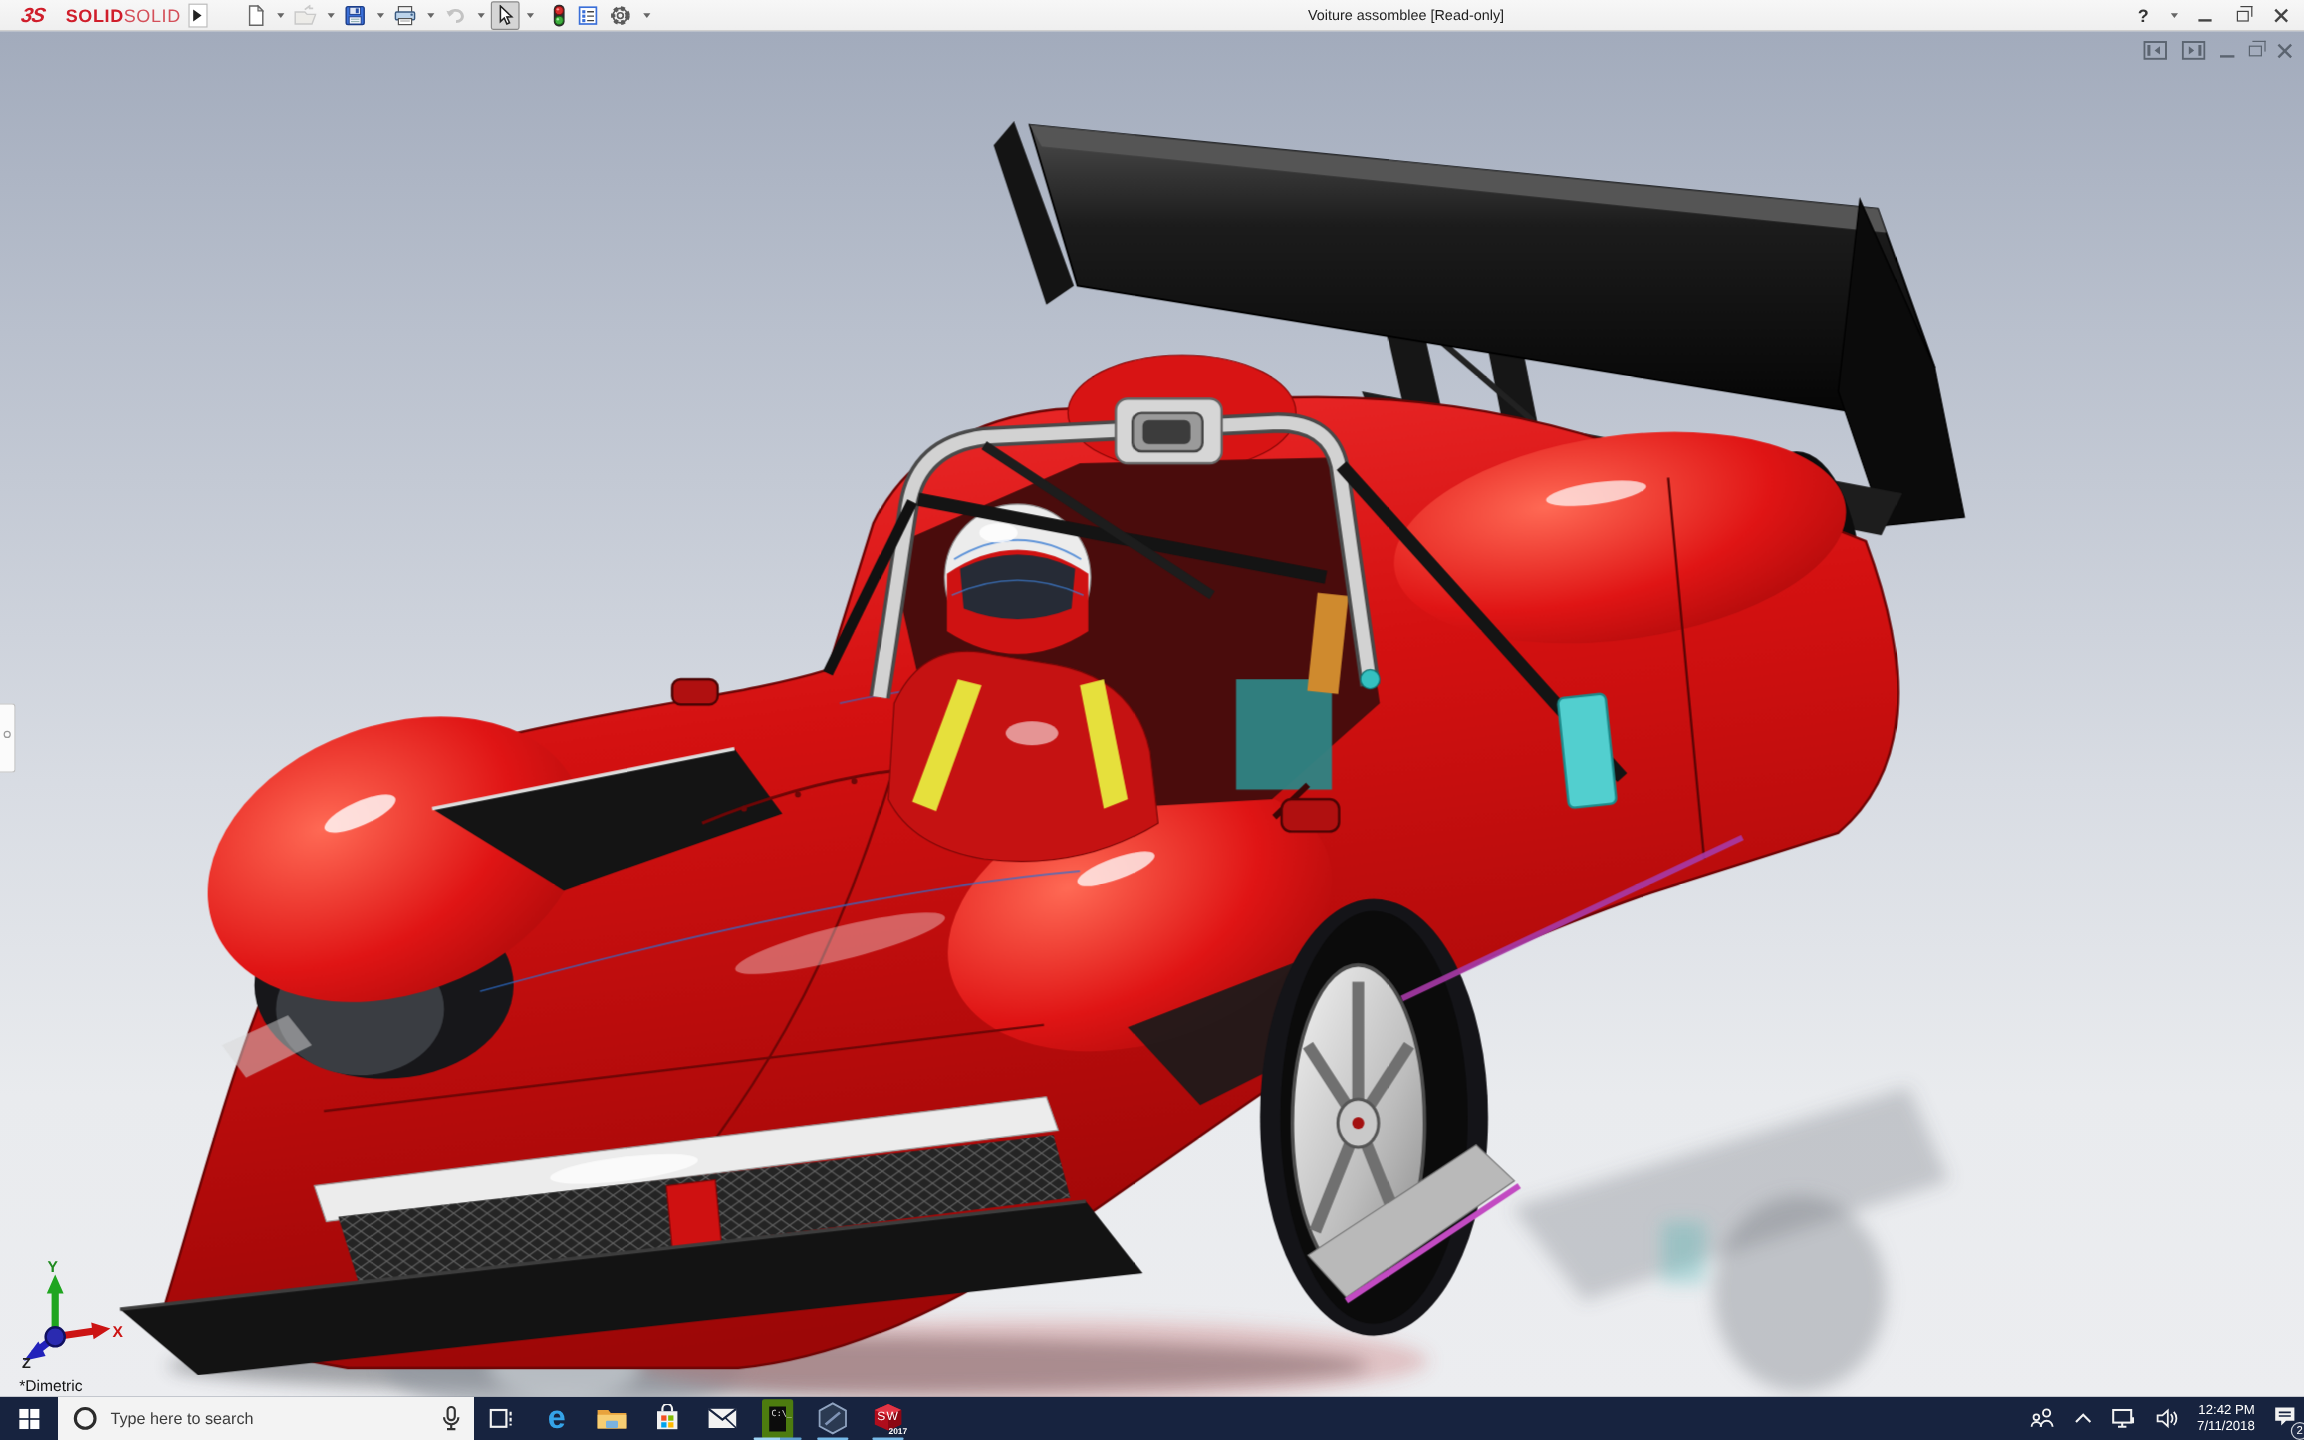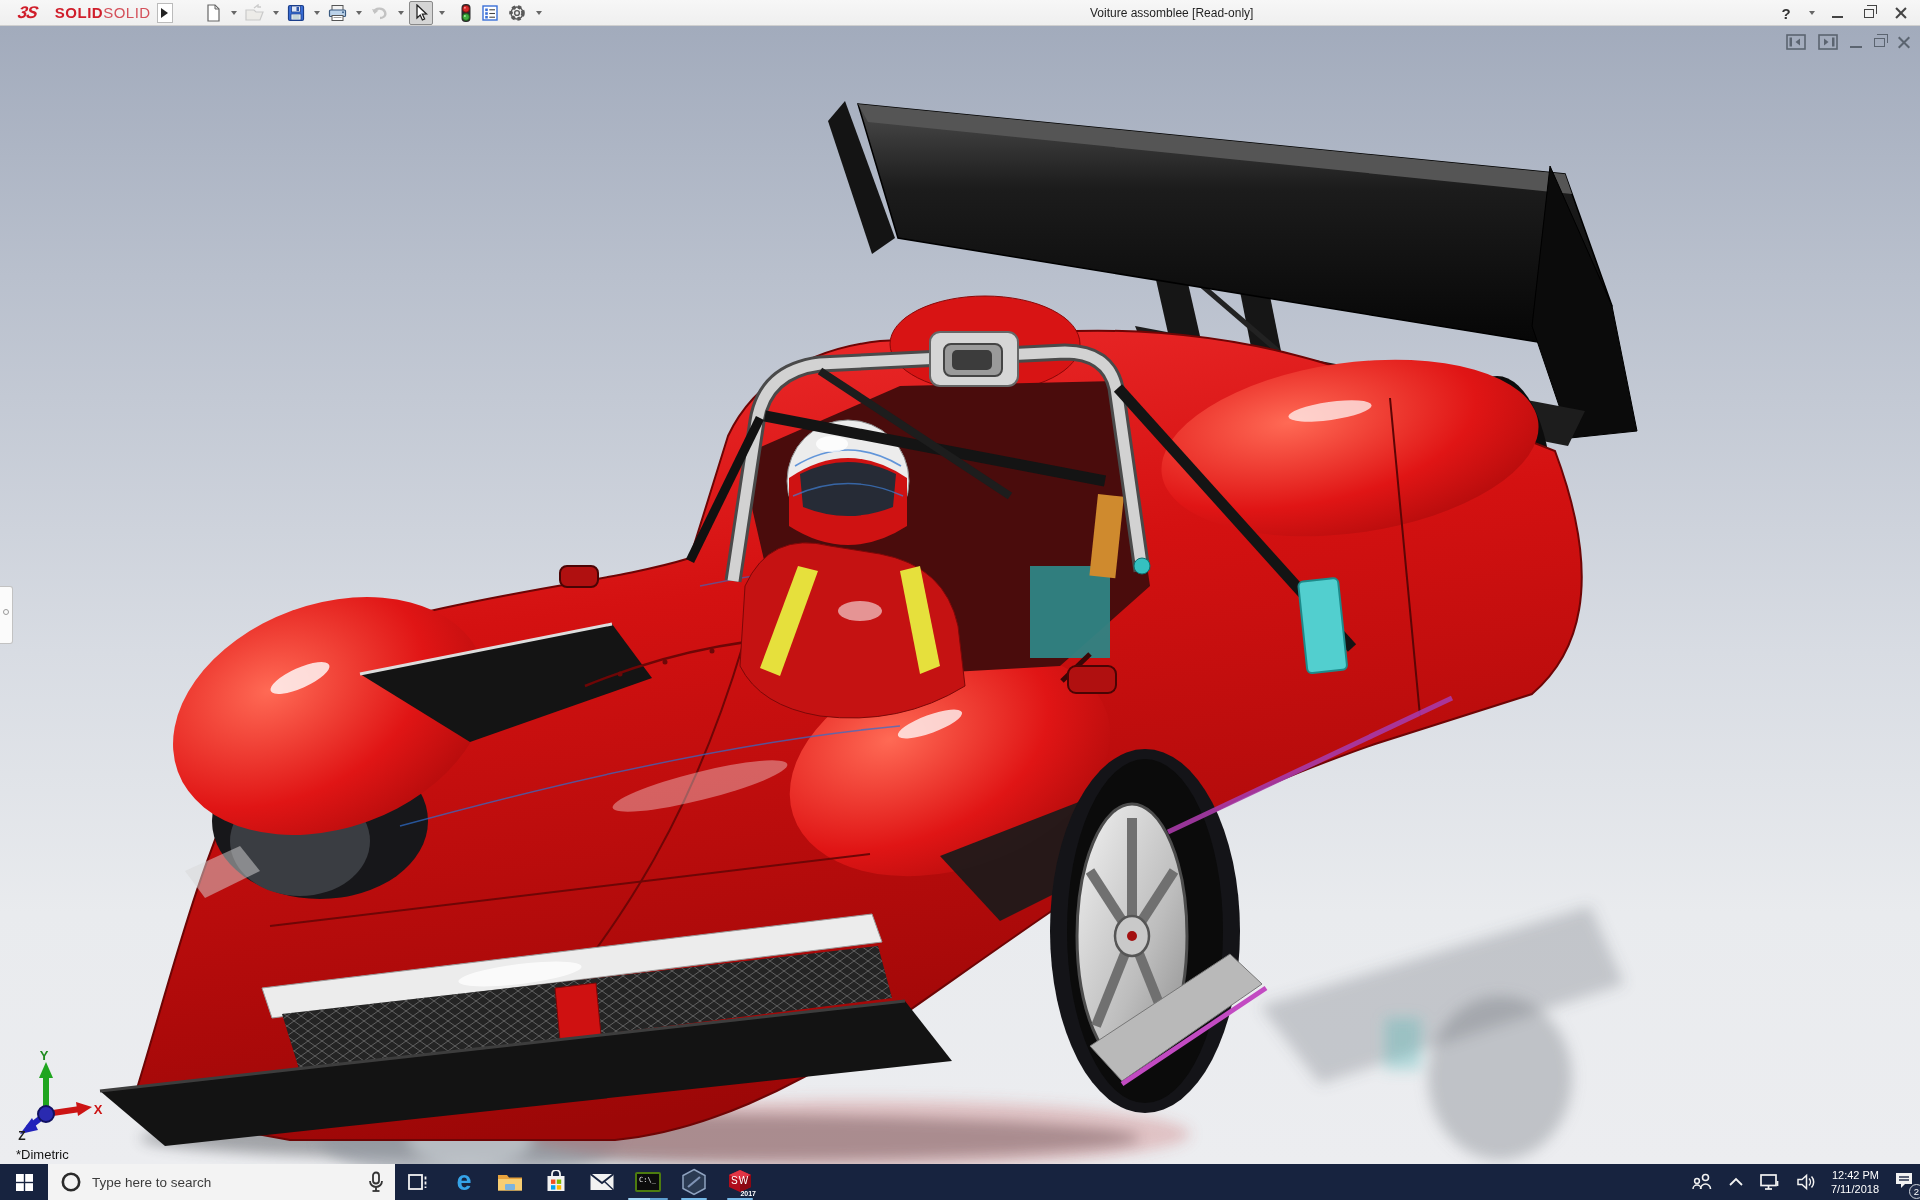--- a/index.html
+++ b/index.html
@@ -59,21 +59,21 @@
     display:flex; align-items:stretch; z-index:60; }
   .start-btn { width:48px; display:flex; align-items:center; justify-content:center; cursor:pointer; }
   .search-box { width:347px; background:#f3f3f3; display:flex; align-items:center; padding:0 10px 0 12px; cursor:text; }
   .search-box input { flex:1; border:none; background:transparent; outline:none; font-size:13.5px; color:#333;
     font-family:"Liberation Sans",sans-serif; margin-left:10px; }
   .search-box input::placeholder { color:#3c3c3c; opacity:1; }
   .task-ic { width:46px; display:flex; flex-direction:column; align-items:center; justify-content:center; cursor:pointer; position:relative; }
   .task-ic .underline { position:absolute; bottom:0; height:2.5px; width:26px; background:#76b9e8; border-radius:1px; }
   .task-ic .underline.wide { width:40px; background:linear-gradient(90deg,#9fd4f5 0 55%,#5f9fd0 55%); }
   .edge-e { font-size:27px; font-weight:bold; color:#35a3e8; line-height:1; transform:translateY(-1px); }
-  .cmdbox { width:26px; height:20px; background:#0c0c0c; border:2px solid #4d7c0f; border-radius:2px;
+  .cmdbox { width:26px; height:33px; background:#0c0c0c; border:6px solid #4d7c0f; border-radius:2px;
     color:#e8e8e8; font-family:"DejaVu Sans Mono",monospace; font-size:7px; padding:2px 0 0 2px; }
   .hexwrap svg{ display:block; }
   .swbox { position:relative; width:28px; height:28px; }
   .swbox .year { position:absolute; right:-2px; bottom:-1px; color:#fff; font-size:7px; font-weight:bold; }
   .swbox .letters { position:absolute; left:5px; top:7px; color:#fff; font-weight:normal; font-size:10px; letter-spacing:1px; }
   .tray { margin-left:auto; display:flex; align-items:center; gap:15px; }
   .tray .tico { display:flex; align-items:center; justify-content:center; cursor:pointer; }
   .clock { text-align:right; color:#fff; font-size:11px; line-height:1.3; cursor:pointer; }
   .action-wrap { position:relative; cursor:pointer; padding-right:6px;}
   .ac-badge { position:absolute; right:-4px; bottom:-6px; min-width:15px; height:15px; border-radius:50%;

